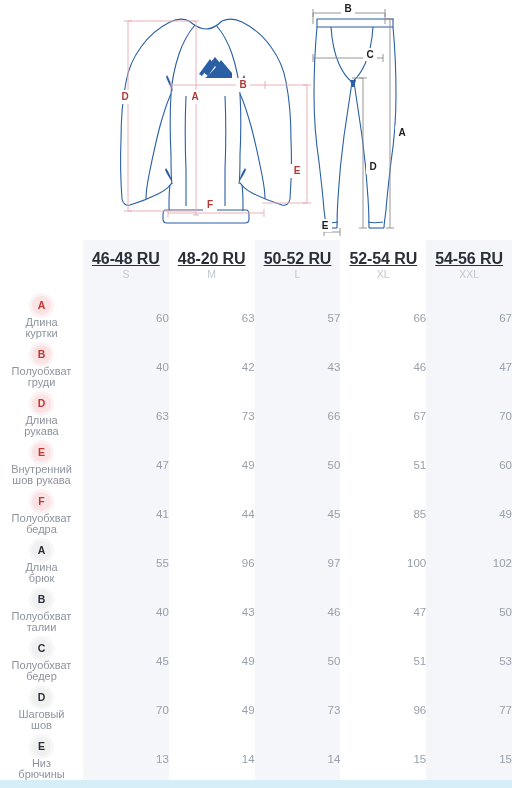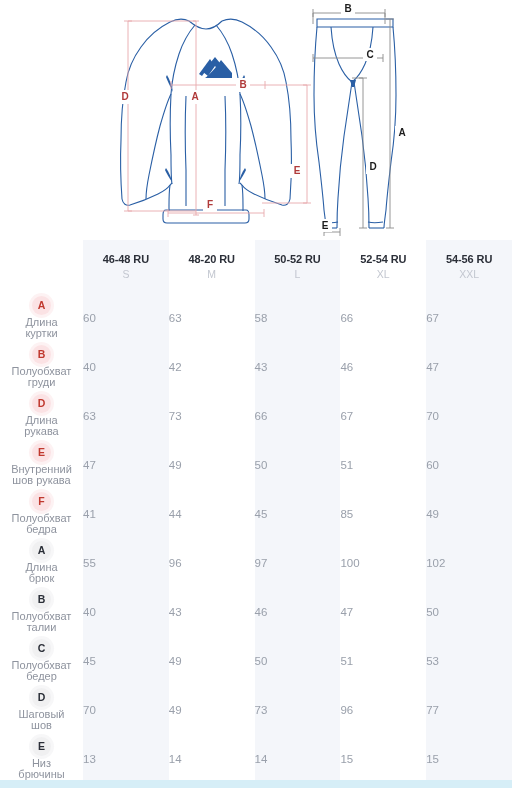--- a/index.html
+++ b/index.html
@@ -59,25 +59,26 @@
 
   
   .hdr-row { height: 53px; }
   .hdr-cell {
     text-align: center;
     vertical-align: middle;
     padding-top: 4px;
   }
   .hdr-ru {
     display: block;
-    font-size: 11px;
+    font-size: 16px;
     font-weight: bold;
     color: #2b2f38;
     letter-spacing: -0.1px;
     line-height: 14px;
+    text-decoration: underline;
   }
   .hdr-alpha {
     display: block;
     font-size: 10.5px;
     font-weight: normal;
     color: #c3c7d0;
     line-height: 14px;
     margin-top: 1px;
   }
   .hdr-blank { background: #ffffff; }
@@ -114,21 +115,21 @@
   }
   .label-text {
     display: block;
     font-size: 11px;
     color: #8e939e;
     line-height: 11.5px;
     white-space: pre-line;
   }
 
   .value-cell {
-    text-align: left;
+    text-align: right;
     vertical-align: middle;
     font-size: 11.5px;
     color: #9aa0ab;
   }
 
   
   .bottom-strip {
     position: absolute;
     left: 0;
     bottom: 0;
@@ -359,21 +360,21 @@
     <tbody>
 
       <tr class="data-row">
         <td class="label-cell">
           <span class="badge badge-pink">A</span>
           <span class="label-text">Длина
 куртки</span>
         </td>
         <td class="value-cell col-shade">60</td>
         <td class="value-cell col-plain">63</td>
-        <td class="value-cell col-shade">58</td>
+        <td class="value-cell col-shade">57</td>
         <td class="value-cell col-plain">66</td>
         <td class="value-cell col-shade">67</td>
       </tr>
 
       <tr class="data-row">
         <td class="label-cell">
           <span class="badge badge-pink">B</span>
           <span class="label-text">Полуобхват
 груди</span>
         </td>

